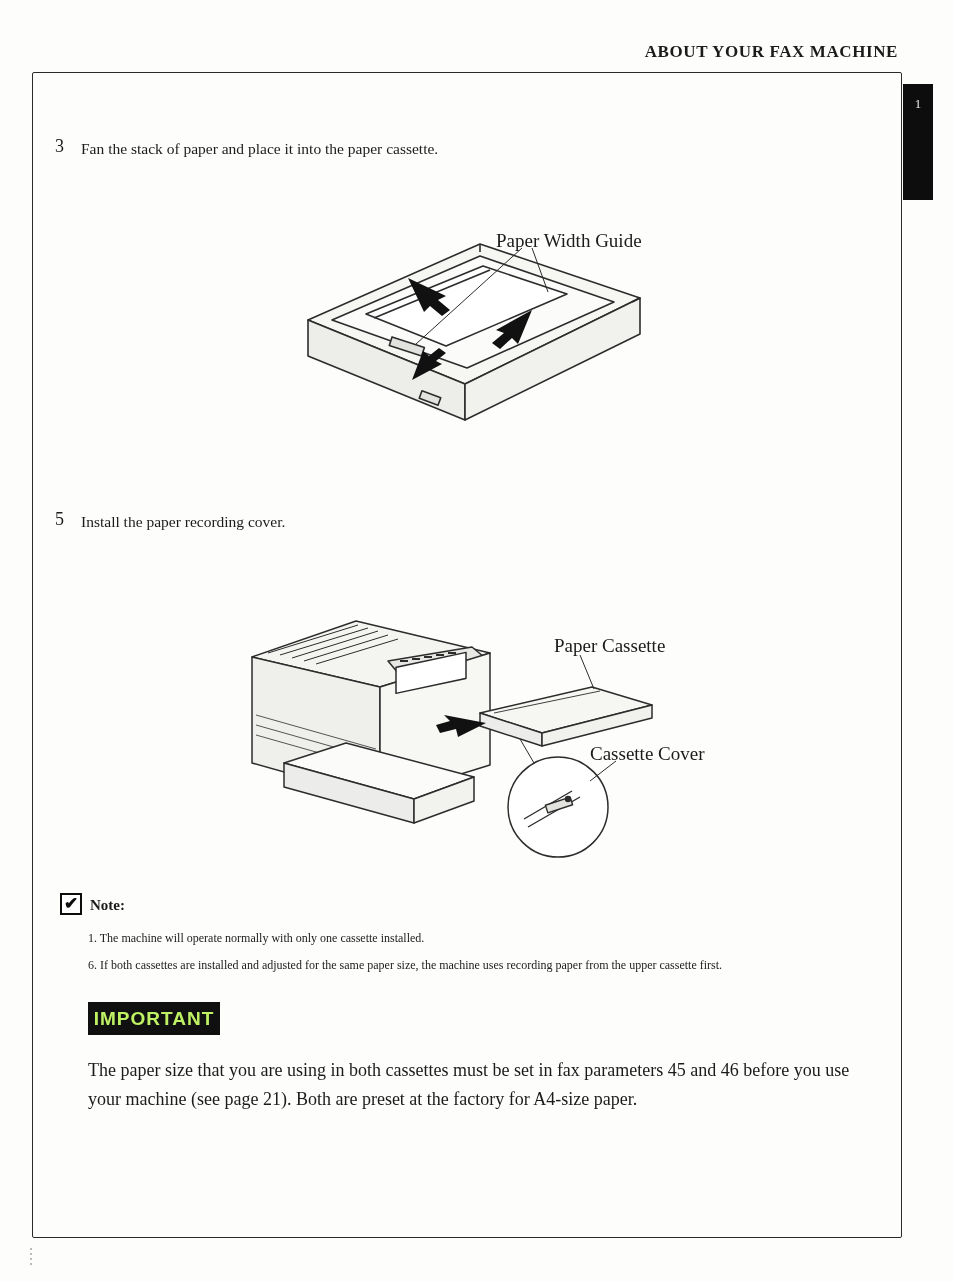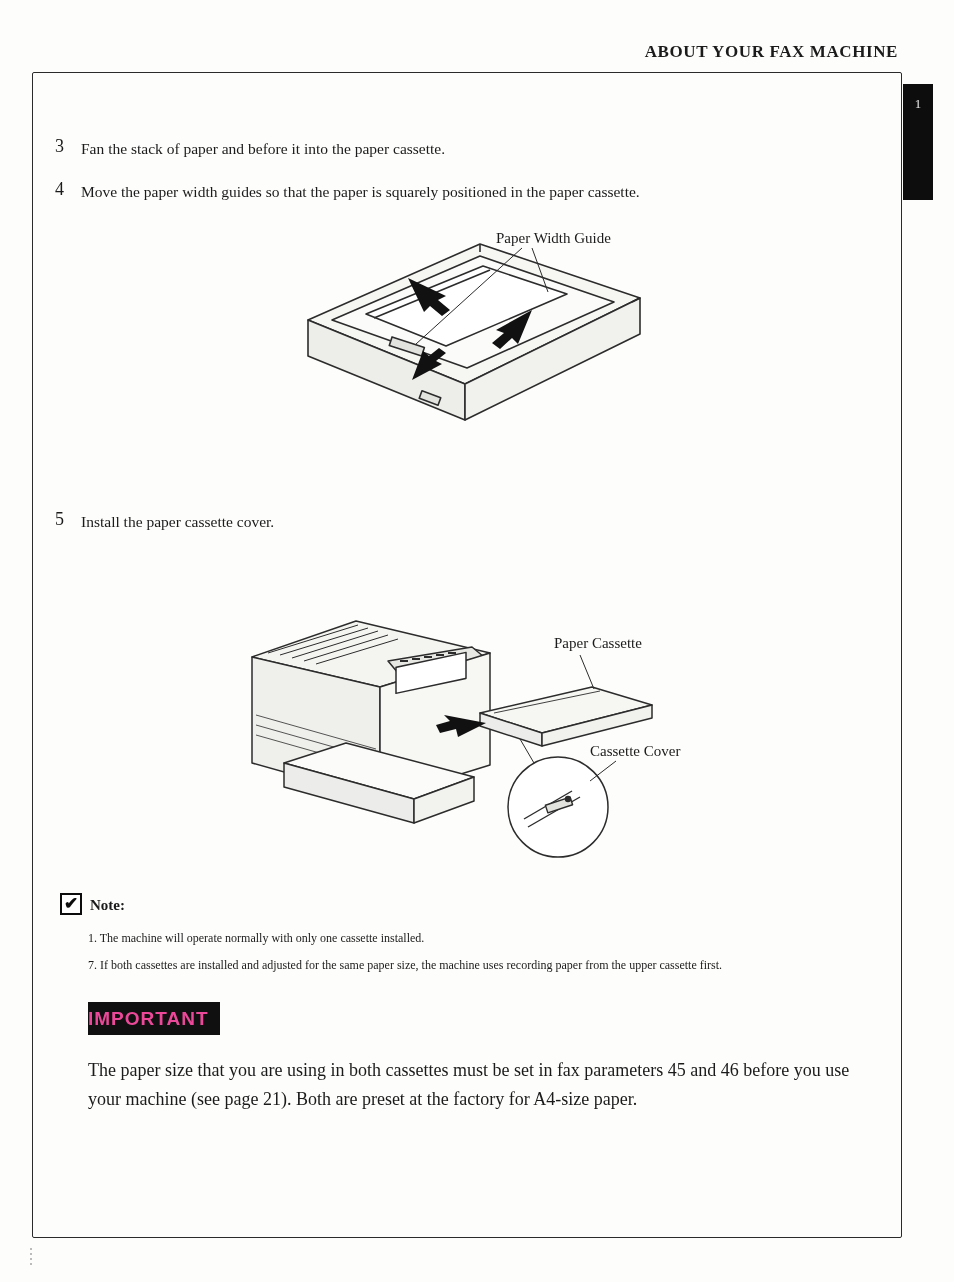--- a/index.html
+++ b/index.html
@@ -38,21 +38,21 @@
     font-size: 18px; vertical-align: top;
   }
   .step-text {
     display: inline-block; width: 770px;
     font-size: 15.5px; line-height: 1.4; vertical-align: top; padding-top: 2px;
   }
   .fig { position: absolute; }
   .fig svg { display: block; }
   .fig-label {
     position: absolute;
-    font-size: 15px;
+    font-size: 19px;
     white-space: nowrap;
   }
   .note-check {
     position: absolute; left: 60px; top: 893px;
     width: 22px; height: 22px;
     border: 2.5px solid #0c0c0c;
     font-size: 17px; font-weight: bold;
     line-height: 18px; text-align: center;
     color: #0c0c0c;
     background: #fff;
@@ -65,24 +65,24 @@
     position: absolute; left: 88px;
     font-size: 12px; 
     white-space: nowrap;
   }
   .note-item-1 { top: 931px; }
   .note-item-2 { top: 958px; }
   .important-badge {
     position: absolute; left: 88px; top: 1002px;
     width: 132px; height: 33px;
     background: #101010;
-    color: #ec4899;
+    color: #bef264;
     font-family: "Liberation Sans", sans-serif;
     font-size: 19px; font-weight: bold; letter-spacing: 1px;
-    line-height: 33px;
+    text-align: center; line-height: 33px;
   }
   .important-text {
     position: absolute; left: 88px; top: 1056px;
     width: 788px;
     font-size: 18px; line-height: 1.6;
   }
   .page-number {
     position: absolute; left: 0; right: 0; top: 1266px;
     text-align: center;
     font-size: 14px;
@@ -97,24 +97,21 @@
 
 <div class="page">
 
   <div class="header-title">ABOUT YOUR FAX MACHINE</div>
 
   <div class="border-box"></div>
 
   <div class="section-tab">1</div>
 
   <div class="step" style="top:136px">
-    <span class="step-num">3</span><span class="step-text">Fan the stack of paper and before it into the paper cassette.</span>
-  </div>
-  <div class="step" style="top:179px">
-    <span class="step-num">4</span><span class="step-text">Move the paper width guides so that the paper is squarely positioned in the paper cassette.</span>
+    <span class="step-num">3</span><span class="step-text">Fan the stack of paper and place it into the paper cassette.</span>
   </div>
 
   <div class="fig" style="left:270px; top:222px; width:420px; height:240px;">
     <svg width="420" height="240" viewBox="0 0 420 240">
       <g fill="none" stroke="#2c2c2c" stroke-width="1.6" stroke-linejoin="round">
 
         <polygon points="38,98 210,22 370,76 195,162" fill="#f6f6f3"></polygon>
 
         <polygon points="38,98 38,134 195,198 195,162" fill="#ededea"></polygon>
 
@@ -141,21 +138,21 @@
       <g fill="#111">
         <polygon points="138,56 176,74 168,78 180,88 172,94 160,84 154,90"></polygon>
         <polygon points="262,88 226,108 234,111 222,121 230,127 242,116 248,122"></polygon>
         <polygon points="142,158 172,142 166,139 176,131 169,126 159,134 153,129"></polygon>
       </g>
     </svg>
     <span class="fig-label" style="left:226px; top:8px;">Paper Width Guide</span>
   </div>
 
   <div class="step" style="top:509px">
-    <span class="step-num">5</span><span class="step-text">Install the paper cassette cover.</span>
+    <span class="step-num">5</span><span class="step-text">Install the paper recording cover.</span>
   </div>
 
   <div class="fig" style="left:228px; top:595px; width:470px; height:275px;">
     <svg width="470" height="275" viewBox="0 0 470 275">
       <g fill="none" stroke="#2c2c2c" stroke-width="1.5" stroke-linejoin="round">
 
         <polygon points="24,62 128,26 262,58 152,92" fill="#f4f4f1"></polygon>
 
         <path d="M40,58 L130,30 M52,60 L140,33 M64,63 L150,36 M76,66 L160,40 M88,69 L170,44" stroke-width="1"></path>
 
@@ -198,20 +195,20 @@
         <polygon points="258,128 216,120 222,126 208,130 212,138 228,134 230,142"></polygon>
       </g>
     </svg>
     <span class="fig-label" style="left:326px; top:40px;">Paper Cassette</span>
     <span class="fig-label" style="left:362px; top:148px;">Cassette Cover</span>
   </div>
 
   <div class="note-check">✔</div>
   <div class="note-title">Note:</div>
   <div class="note-item note-item-1">1. The machine will operate normally with only one cassette installed.</div>
-  <div class="note-item note-item-2">7. If both cassettes are installed and adjusted for the same paper size, the machine uses recording paper from the upper cassette first.</div>
+  <div class="note-item note-item-2">6. If both cassettes are installed and adjusted for the same paper size, the machine uses recording paper from the upper cassette first.</div>
 
   <div class="important-badge">IMPORTANT</div>
   <div class="important-text">The paper size that you are using in both cassettes must be set in fax parameters 45 and 46 before you use your machine (see page 21).  Both are preset at the factory for A4-size paper.</div>
 
   <div class="scan-edge"></div>
 
 </div>
 
 </body></html>

